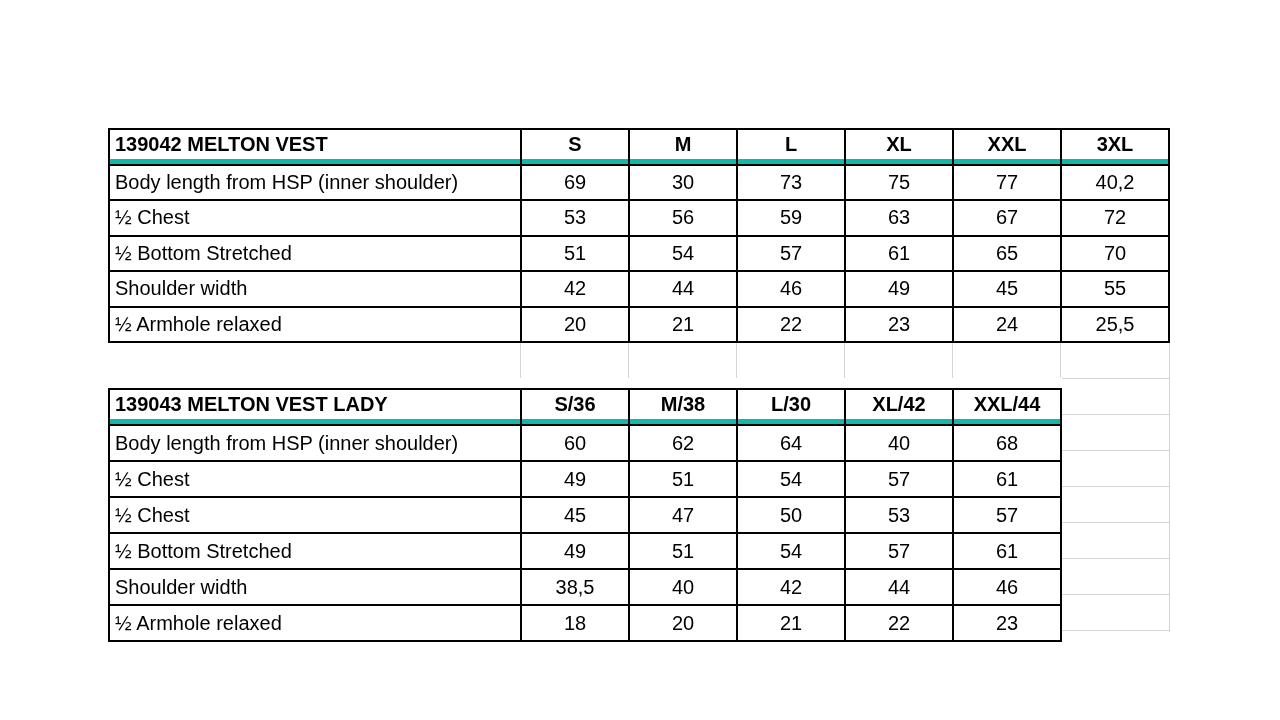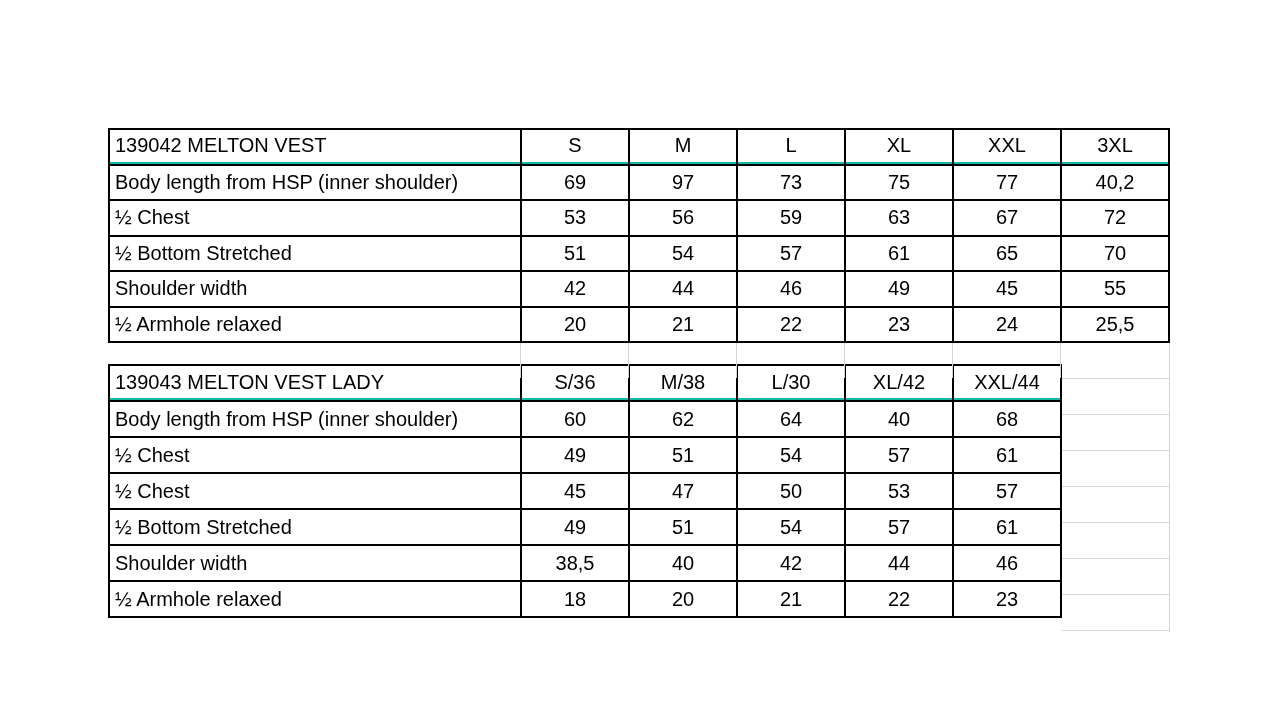--- a/index.html
+++ b/index.html
@@ -38,22 +38,22 @@
     box-sizing: border-box;
   }
   .title-cell, .label-cell {
     justify-content: flex-start;
     padding-left: 5px;
   }
   .header-cell, .value-cell {
     justify-content: center;
   }
   .title-cell, .header-cell {
-    font-weight: normal;
-    border-bottom: 2px solid #14b8a6; 
+    font-weight: bold;
+    border-bottom: 5px solid #14b8a6; 
   }
   .gridline {
     position: absolute;
     background: #d4d4d4;
   }
   .gridline.v { width: 1px; }
   .gridline.h { height: 1px; }
 </style>
 </head>
 <body>
@@ -63,21 +63,21 @@
       <div class="grid-table" style="top: 0px; grid-template-columns: 410px repeat(6, 106px); grid-template-rows: repeat(6, 33.5px);">
         <div class="cell title-cell">139042 MELTON VEST</div>
         <div class="cell header-cell">S</div>
         <div class="cell header-cell">M</div>
         <div class="cell header-cell">L</div>
         <div class="cell header-cell">XL</div>
         <div class="cell header-cell">XXL</div>
         <div class="cell header-cell">3XL</div>
         <div class="cell label-cell">Body length from HSP (inner shoulder)</div>
         <div class="cell value-cell">69</div>
-        <div class="cell value-cell">97</div>
+        <div class="cell value-cell">30</div>
         <div class="cell value-cell">73</div>
         <div class="cell value-cell">75</div>
         <div class="cell value-cell">77</div>
         <div class="cell value-cell">40,2</div>
         <div class="cell label-cell">½ Chest</div>
         <div class="cell value-cell">53</div>
         <div class="cell value-cell">56</div>
         <div class="cell value-cell">59</div>
         <div class="cell value-cell">63</div>
         <div class="cell value-cell">67</div>
@@ -97,21 +97,21 @@
         <div class="cell value-cell">45</div>
         <div class="cell value-cell">55</div>
         <div class="cell label-cell">½ Armhole relaxed</div>
         <div class="cell value-cell">20</div>
         <div class="cell value-cell">21</div>
         <div class="cell value-cell">22</div>
         <div class="cell value-cell">23</div>
         <div class="cell value-cell">24</div>
         <div class="cell value-cell">25,5</div>
       </div>
-      <div class="grid-table" style="top: 236px; grid-template-columns: 410px repeat(5, 106px); grid-template-rows: repeat(7, 34px);">
+      <div class="grid-table" style="top: 260px; grid-template-columns: 410px repeat(5, 106px); grid-template-rows: repeat(7, 34px);">
         <div class="cell title-cell">139043 MELTON VEST LADY</div>
         <div class="cell header-cell">S/36</div>
         <div class="cell header-cell">M/38</div>
         <div class="cell header-cell">L/30</div>
         <div class="cell header-cell">XL/42</div>
         <div class="cell header-cell">XXL/44</div>
         <div class="cell label-cell">Body length from HSP (inner shoulder)</div>
         <div class="cell value-cell">60</div>
         <div class="cell value-cell">62</div>
         <div class="cell value-cell">64</div>

